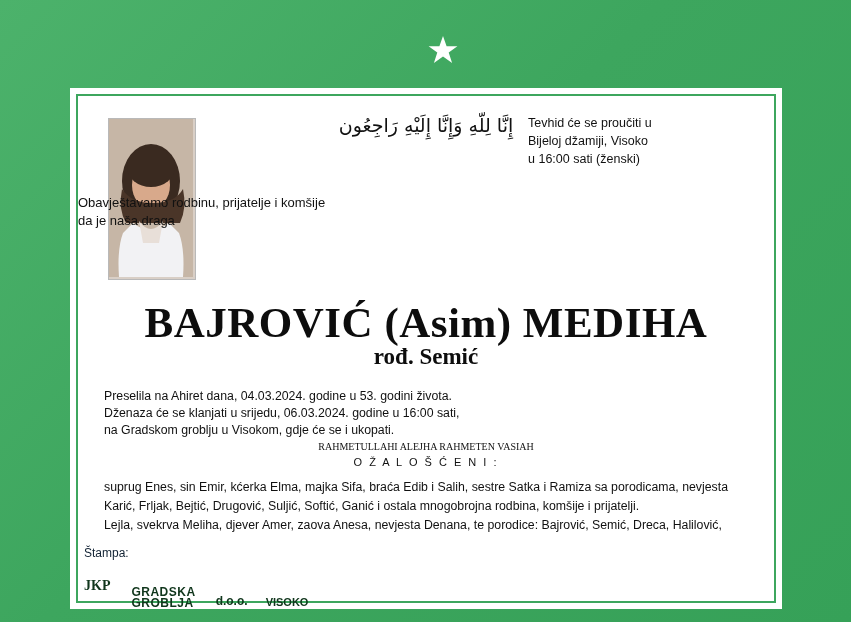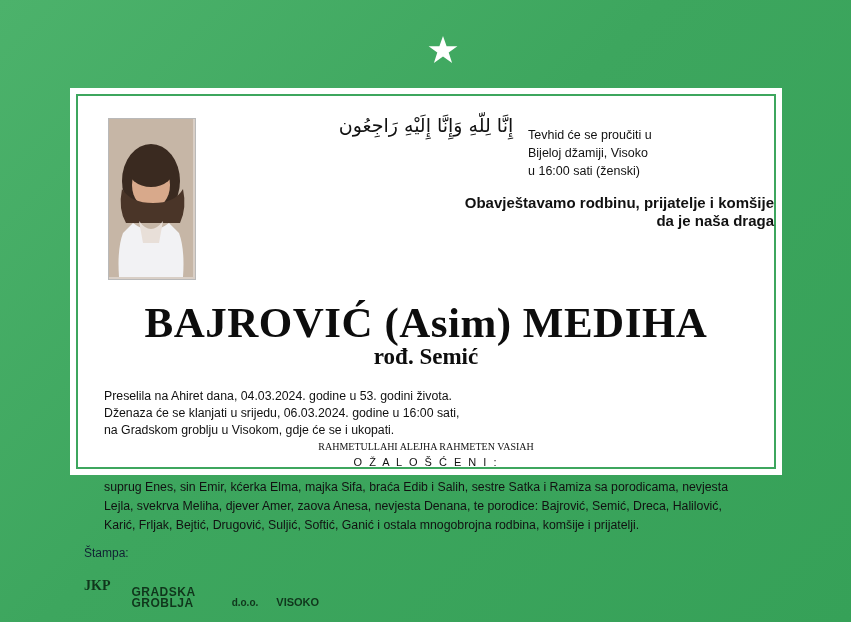--- a/index.html
+++ b/index.html
@@ -30,21 +30,21 @@
     align-items: center;
     justify-content: center;
   }
   .emblem svg { display: block; }
 
   .card {
     position: absolute;
     left: 70px;
     top: 88px;
     width: 712px;
-    height: 387px;
+    height: 521px;
     background: #ffffff;
     padding: 6px;
     box-sizing: border-box;
   }
   .card-inner {
     position: relative;
     width: 100%;
     height: 100%;
     border: 2px solid #3da65e;
     box-sizing: border-box;
@@ -75,32 +75,30 @@
   }
   .tevhid {
     position: absolute;
     right: 46px;
     top: 18px;
     width: 200px;
     text-align: left;
     font-size: 12.5px;
     line-height: 18px;
     color: #111;
-    margin-top: 12px;
   }
   .notice {
     position: absolute;
     left: 0;
     top: 98px;
     width: 100%;
-    text-align: right;
-    font-size: 15px;
+    text-align: left;
+    font-size: 13px;
     line-height: 18px;
     color: #111;
-    font-weight: bold;
   }
   .name {
     position: absolute;
     left: 0;
     top: 202px;
     width: 100%;
     text-align: center;
     font-family: "Liberation Serif", serif;
     font-size: 43px;
     font-weight: bold;
@@ -189,24 +187,24 @@
     margin-top: 25px;
   }
   .logo-words span {
     display: block;
     font-size: 12px;
     font-weight: bold;
     color: #10361c;
     letter-spacing: 0.5px;
   }
   .logo-suffix {
-    font-size: 10px;
-    font-weight: bold;
-    color: #10361c;
-    margin-left: 20px;
+    font-size: 12px;
+    font-weight: bold;
+    color: #10361c;
+    margin-left: 4px;
     align-self: flex-end;
     padding-bottom: 1px;
     text-align: center;
   }
   .logo-city {
     font-size: 11px;
     font-weight: bold;
     color: #10361c;
     margin-left: 2px;
     align-self: flex-end;
@@ -266,22 +264,22 @@
         <div>Preselila na Ahiret dana, 04.03.2024. godine u 53. godini života.</div>
         <div>Dženaza će se klanjati u srijedu, 06.03.2024. godine u 16:00 sati,</div>
         <div>na Gradskom groblju u Visokom, gdje će se i ukopati.</div>
       </div>
 
       <div class="rahmet">RAHMETULLAHI ALEJHA RAHMETEN VASIAH</div>
       <div class="ozalosceni">O Ž A L O Š Ć E N I :</div>
 
       <div class="family">
         <span class="family-line">suprug Enes, sin Emir, kćerka Elma, majka Sifa, braća Edib i Salih, sestre Satka i Ramiza sa porodicama,  nevjesta</span>
+        <span class="family-line">Karić, Frljak, Bejtić, Drugović, Suljić,  Softić, Ganić i ostala mnogobrojna rodbina, komšije i prijatelji.</span>
         <span class="family-line">Lejla, svekrva Meliha, djever Amer, zaova Anesa, nevjesta Denana, te porodice: Bajrović, Semić, Dreca, Halilović,</span>
-        <span class="family-line">Karić, Frljak, Bejtić, Drugović, Suljić,  Softić, Ganić i ostala mnogobrojna rodbina, komšije i prijatelji.</span>
       </div>
 
     </div>
   </div>
 
   <div class="footer">
     <div class="footer-label">Štampa:</div>
     <div class="logo-row">
       <div class="logo-mark">JKP</div>
       <div class="logo-words">

